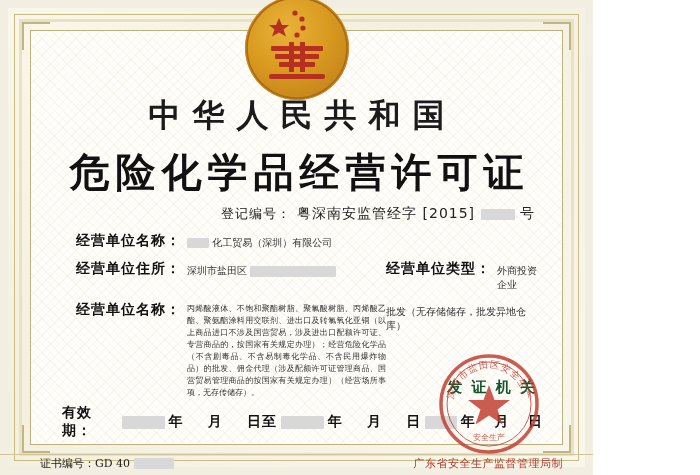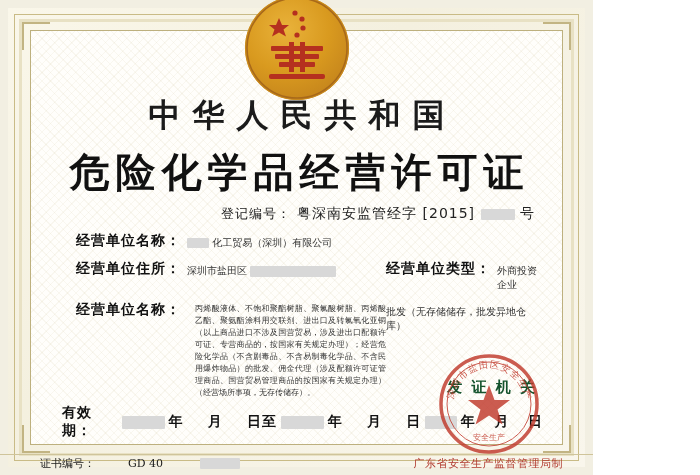--- a/index.html
+++ b/index.html
@@ -178,21 +178,20 @@
     color: #333;
     line-height: 1.35;
     padding-top: 4px;
   }
   .fvalue-sm {
     font-size: 8px;
     color: #333;
     line-height: 1.5;
     padding-top: 2px;
     text-align: justify;
-    margin-left: 8px;
   }
   .scope-row .col-left { width: 310px; }
   .scope-text {
     width: 200px;
   }
   
   .issuer {
     position: absolute;
     right: 56px;
     top: 378px;
@@ -232,21 +231,20 @@
   
   .footer-left {
     position: absolute;
     left: 40px;
     bottom: 4px;
     font-size: 11px;
     color: #1a1a1a;
     font-family: "DejaVu Serif", "Liberation Serif", serif;
     display: flex;
     align-items: center;
-    gap: 33px;
   }
   .footer-right {
     position: absolute;
     right: 30px;
     bottom: 4px;
     font-size: 11px;
     color: #b03a2e;
     font-family: "DejaVu Serif", "Liberation Serif", serif;
     letter-spacing: 0.5px;
   }

